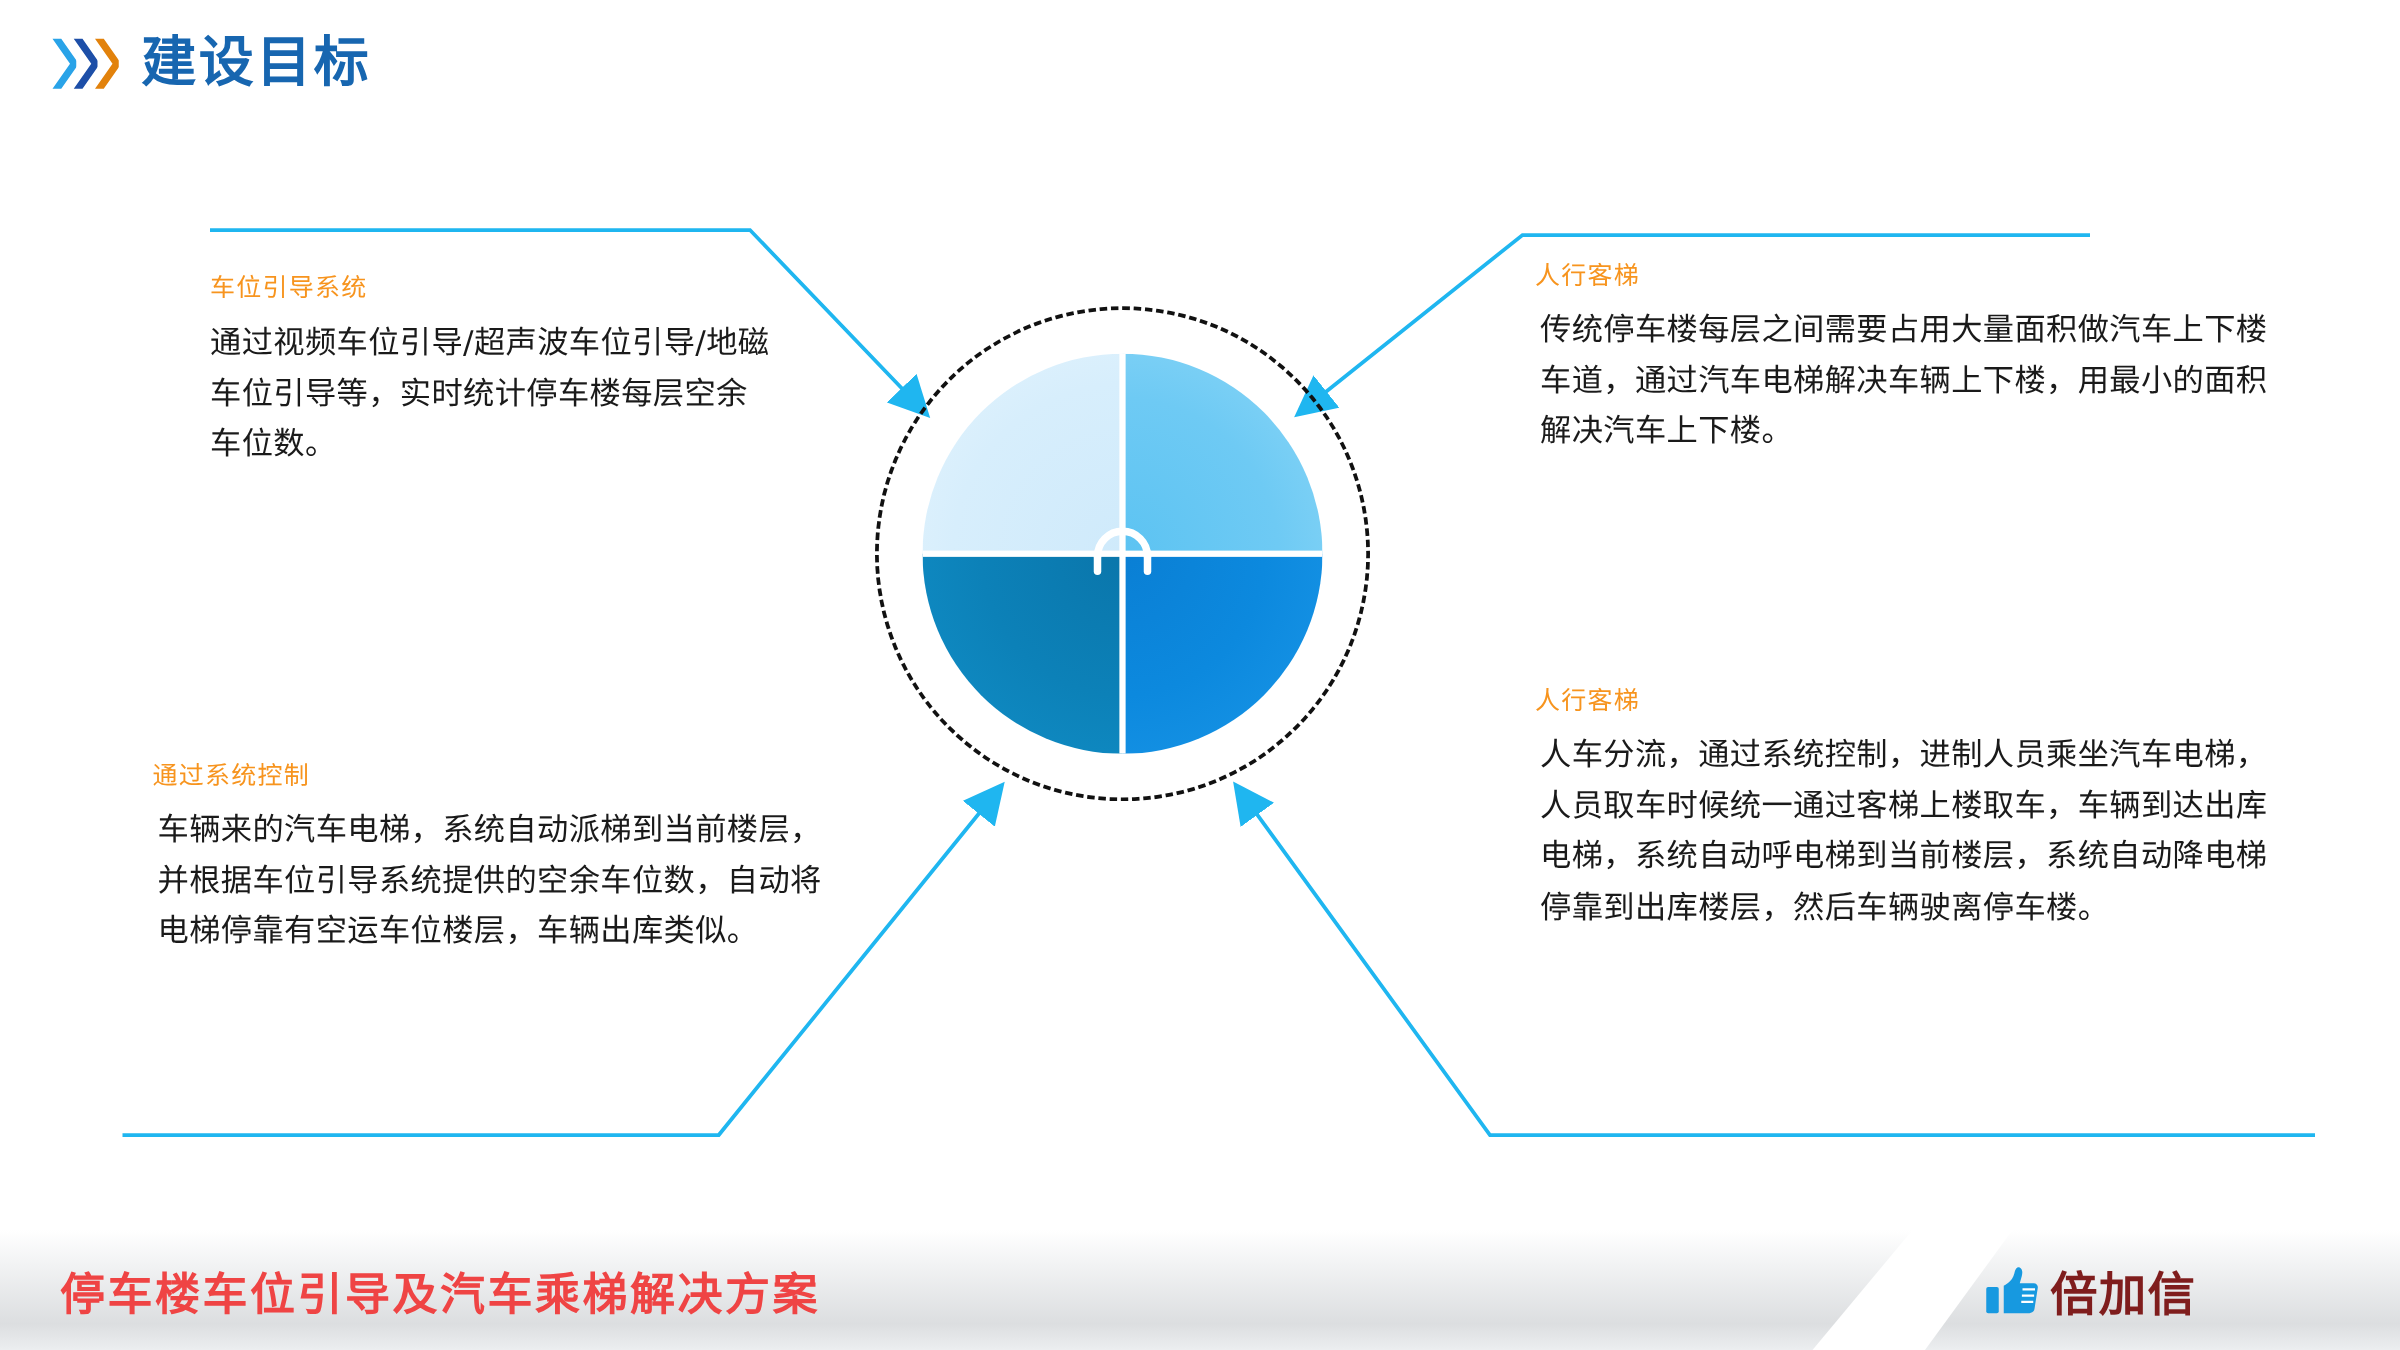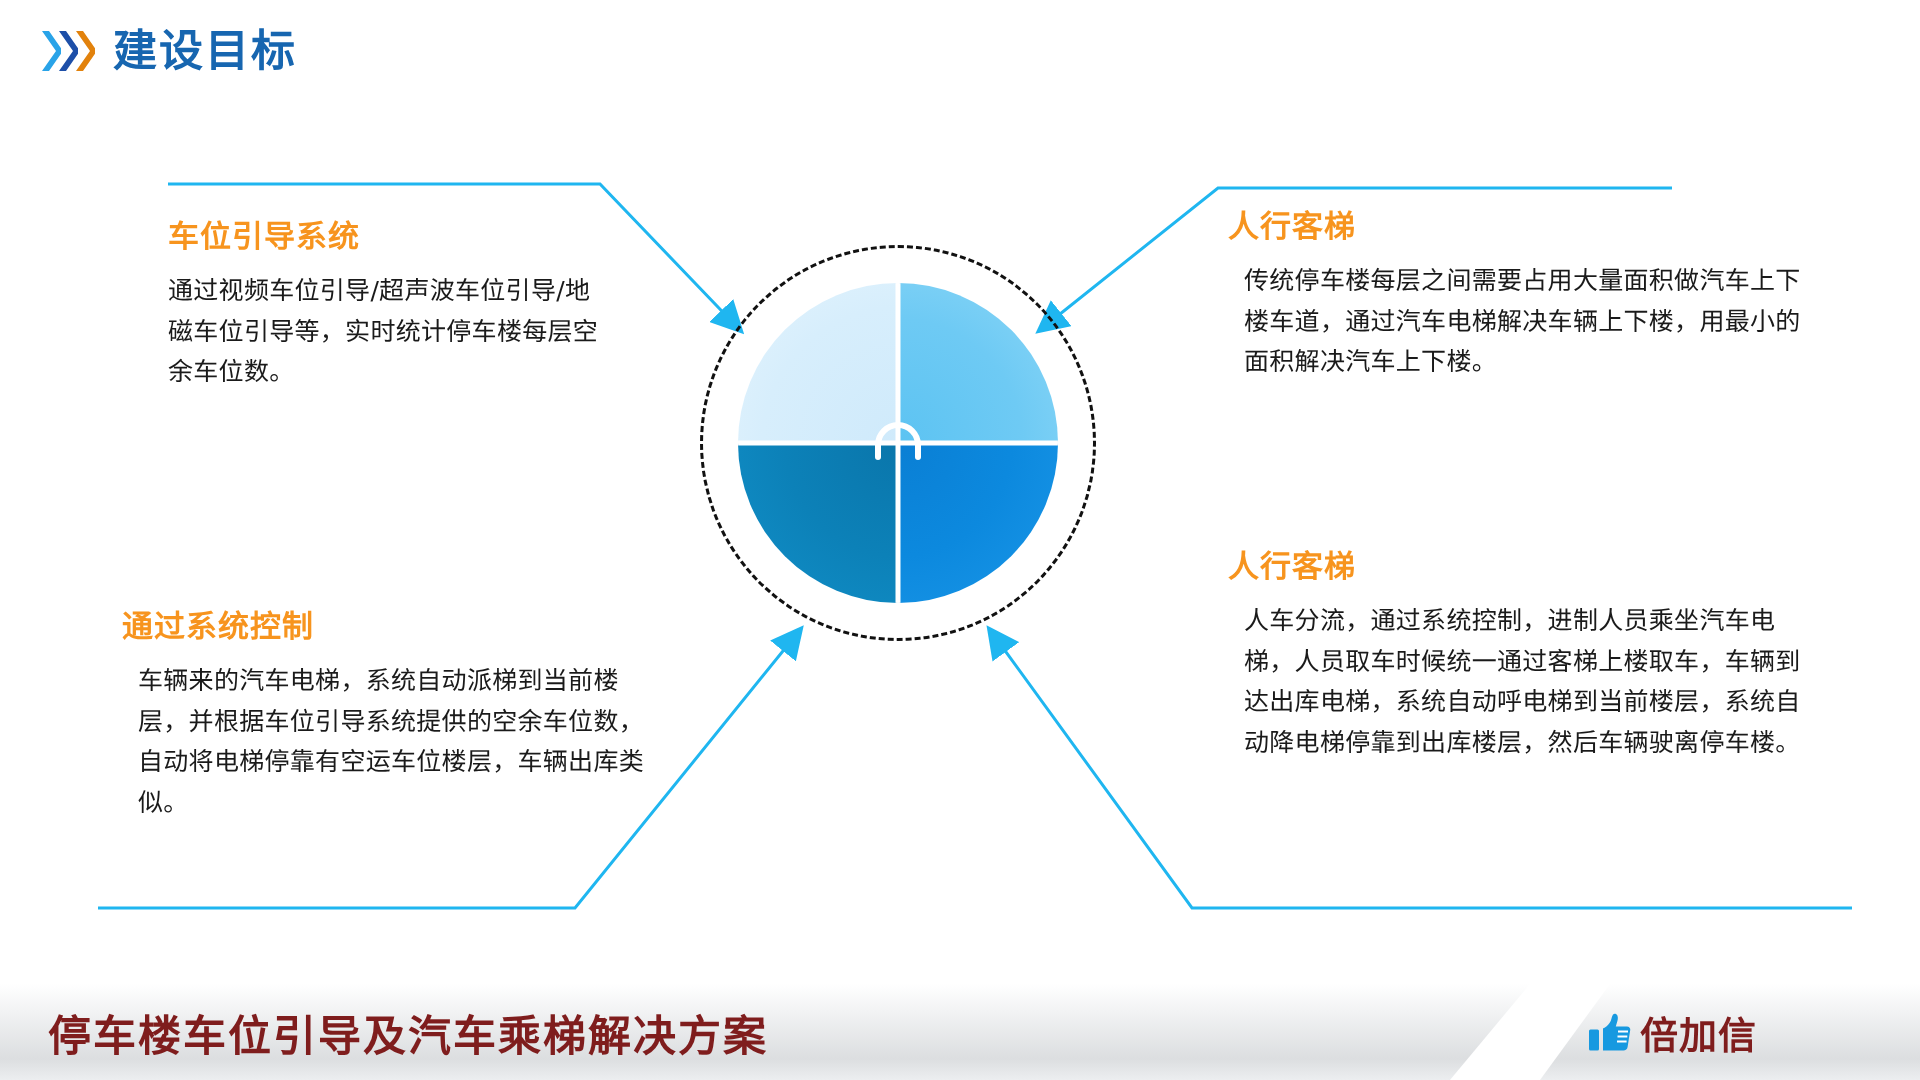--- a/index.html
+++ b/index.html
@@ -35,25 +35,25 @@
   .q-tr{right:0;top:0;background:radial-gradient(circle at 0% 100%, #5cc3f2 0%, #6ecaf4 55%, #8ed8f7 100%);}
   .q-bl{left:0;bottom:0;background:radial-gradient(circle at 100% 0%, #0a76ab 0%, #0c81b8 50%, #1190c9 100%);}
   .q-br{right:0;bottom:0;background:radial-gradient(circle at 0% 0%, #0a7fd4 0%, #0c89de 50%, #1b97e8 100%);}
   .pie-gap-v{position:absolute;left:50%;top:0;width:5px;height:100%;background:#fff;transform:translateX(-50%);}
   .pie-gap-h{position:absolute;top:50%;left:0;height:5px;width:100%;background:#fff;transform:translateY(-50%);}
   .hub{position:absolute;left:50%;top:50%;transform:translate(-50%,-50%);width:64px;height:64px;}
 
   
   .block{position:absolute;}
   .blk-head{
-    font-size:31px;font-weight:bold;color:#F7941E;letter-spacing:1px;
+    font-size:20px;font-weight:normal;color:#F7941E;letter-spacing:1px;
     margin:0 0 12px 0;line-height:1.2;white-space:nowrap;
   }
   .blk-body{
-    font-size:25px;color:#1a1a1a;line-height:1.62;margin:16px;
+    font-size:25px;color:#1a1a1a;line-height:1.62;margin:4px;
     letter-spacing:0.3px;
   }
   .b1{left:152px;top:218px;width:470px;}
   .b1 .blk-head{margin-left:16px;}
   .b1 .blk-body{margin-left:16px;}
   .b2{left:1228px;top:208px;width:600px;}
   .b3{left:122px;top:608px;width:540px;}
   .b4{left:1228px;top:548px;width:610px;}
 
   
@@ -66,21 +66,21 @@
     background:linear-gradient(180deg,#ffffff 0%,#f2f3f4 28%,#dcdee0 78%,#eceef0 100%);
     clip-path:polygon(0 0,1530px 0,1450px 96px,0 96px);
   }
   .footer-bar2{
     position:absolute;left:1540px;top:0;width:380px;height:96px;
     background:linear-gradient(180deg,#ffffff 0%,#f2f3f4 28%,#dcdee0 78%,#eceef0 100%);
     clip-path:polygon(70px 0,380px 0,380px 96px,0 96px);
   }
   .footer-title{
     position:absolute;left:48px;top:50%;transform:translateY(-50%);
-    font-size:43px;font-weight:bold;color:#7f1d1d;letter-spacing:2px;white-space:nowrap;
+    font-size:36px;font-weight:bold;color:#ef4444;letter-spacing:2px;white-space:nowrap;
   }
   .brand{
     position:absolute;left:1588px;top:50%;transform:translateY(-50%);
     display:flex;align-items:center;gap:8px;
   }
   .brand-name{font-size:38px;font-weight:bold;color:#7f1d1d;letter-spacing:1px;white-space:nowrap;}
 </style>
 </head>
 <body>
 

